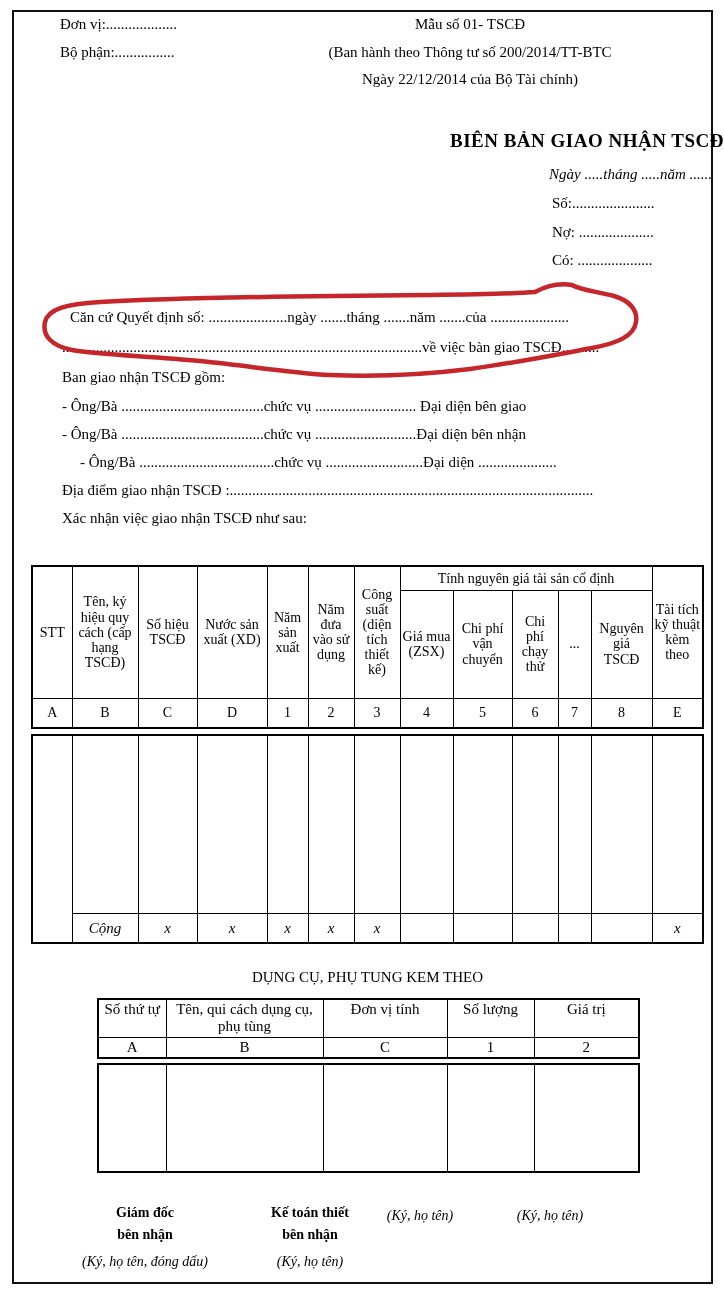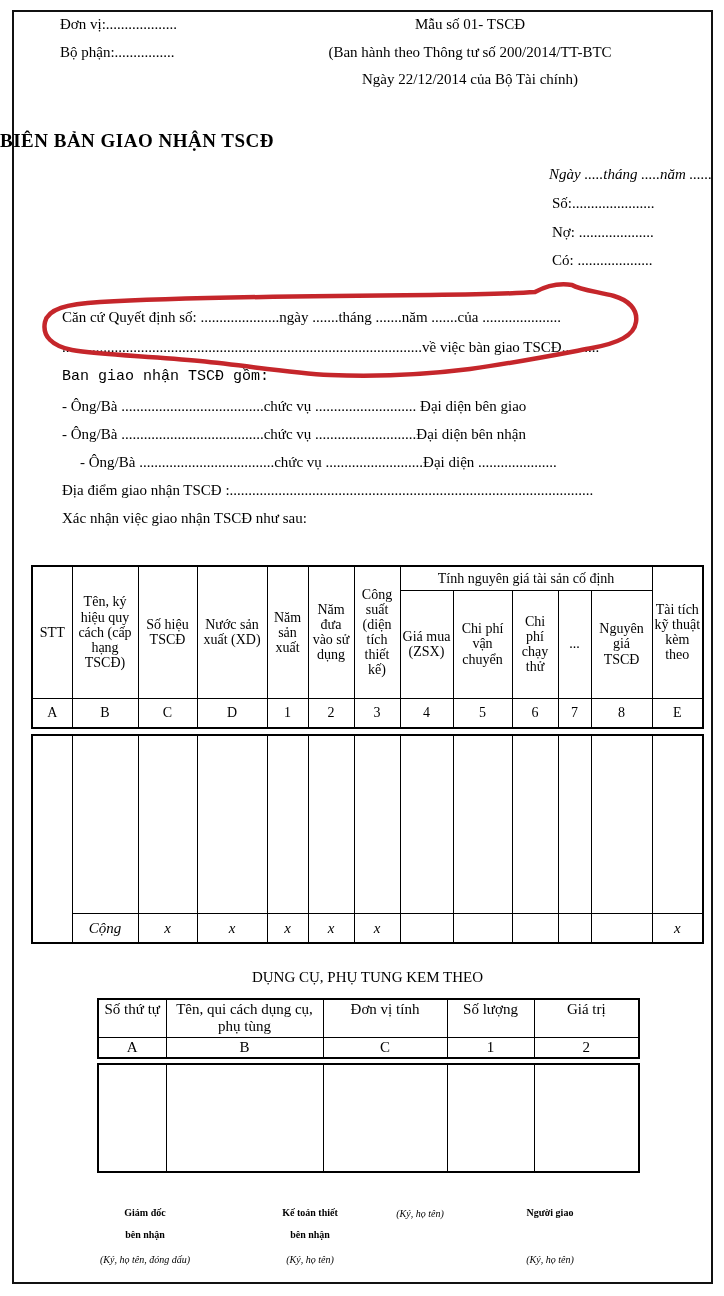--- a/index.html
+++ b/index.html
@@ -6,39 +6,39 @@
   body {
     width:724px; height:1296px; position:relative; background:#ffffff;
     font-family:"Liberation Serif","DejaVu Serif",serif; color:#000;
     overflow:hidden;
   }
   .abs { position:absolute; white-space:nowrap; font-size:15px; line-height:1.2; }
   .page-border {
     position:absolute; left:12px; top:10px; width:701px; height:1274px;
     border:2px solid #111; box-sizing:border-box;
   }
-  .doc-title { left:0; top:130px; width:724px; text-align:left;
+  .doc-title { left:0; top:130px; width:724px; text-align:right;
     font-weight:bold; font-size:19px; letter-spacing:0.5px; }
   .form-block { left:220px; width:500px; text-align:center; }
   .italic { font-style:italic; }
   .right { text-align:right; }
 
   
   .tblwrap { position:absolute; }
   table { border-collapse:collapse; table-layout:fixed; border:2px solid #000; }
   td, th { border:1px solid #000; text-align:center; vertical-align:middle;
     font-weight:normal; padding:1px 2px; overflow:hidden; }
   .asset-table { width:671px; font-size:14px; line-height:1.08; }
   .asset-body { margin-top:5px;border-radius:14px; }
   .acc-table { width:541px; font-size:15px; line-height:1.15; }
   .acc-body { margin-top:4px; }
   .xcell { font-style:italic; font-size:15px; }
 
   
-  .sig { position:absolute; text-align:center; font-size:10px; }
+  .sig { position:absolute; text-align:center; font-size:14px; }
   .sig-titles { height:46px; }
   .sig .t1 { font-weight:bold; line-height:22px; }
   .sig .note { font-style:italic; margin-top:6px; }
 
   .annotation-layer { position:absolute; left:0; top:0; width:724px; height:1296px;
     pointer-events:none; }
 </style>
 </head>
 <body>
 
@@ -50,23 +50,23 @@
 <div class="abs form-block" style="top:43px;">(Ban hành theo Thông tư số 200/2014/TT-BTC</div>
 <div class="abs form-block" style="top:70px;">Ngày 22/12/2014 của Bộ Tài chính)</div>
 
 <div class="abs doc-title">BIÊN BẢN GIAO NHẬN TSCĐ</div>
 
 <div class="abs italic right" style="left:402px; top:165px; width:310px;">Ngày .....tháng .....năm ......</div>
 <div class="abs" style="left:552px; top:194px;">Số:......................</div>
 <div class="abs" style="left:552px; top:223px;">Nợ: ....................</div>
 <div class="abs" style="left:552px; top:251px;">Có: ....................</div>
 
-<div class="abs" style="left:62px; top:308px;">Căn cứ  Quyết định số: .....................ngày .......tháng .......năm .......của .....................</div>
+<div class="abs" style="left:70px; top:308px;">Căn cứ  Quyết định số: .....................ngày .......tháng .......năm .......của .....................</div>
 <div class="abs" style="left:62px; top:338px;">................................................................................................về việc bàn giao TSCĐ..........</div>
-<div class="abs" style="left:62px; top:368px;font-family:Liberation Mono, monospace;">Ban giao nhận TSCĐ gồm:</div>
+<div class="abs" style="left:62px; top:368px;">Ban giao nhận TSCĐ gồm:</div>
 <div class="abs" style="left:62px; top:397px;">- Ông/Bà ......................................chức vụ ........................... Đại diện bên giao</div>
 <div class="abs" style="left:62px; top:425px;">- Ông/Bà ......................................chức vụ ...........................Đại diện bên nhận</div>
 <div class="abs" style="left:62px; top:453px;margin-left:18px;">- Ông/Bà ....................................chức vụ ..........................Đại diện .....................</div>
 <div class="abs" style="left:62px; top:481px;">Địa điểm giao nhận TSCĐ :.................................................................................................</div>
 <div class="abs" style="left:62px; top:509px;">Xác nhận việc giao nhận TSCĐ như sau:</div>
 
 <div class="tblwrap" style="left:31px; top:565px; width:671px;">
   <table class="asset-table">
     <colgroup>
       <col style="width:40px">
@@ -229,24 +229,20 @@
   <div class="sig-titles">
     <div class="t1">Kế toán thiết</div>
     <div class="t1">bên nhận</div>
   </div>
   <div class="note">(Ký, họ tên)</div>
 </div>
 <div class="sig" style="left:345px; top:1202px; width:150px;">
   <div class="note">(Ký, họ tên)</div>
 </div>
 <div class="sig" style="left:475px; top:1202px; width:150px;">
-  <div class="sig-titles">
-    <div class="t1">Người giao</div>
-    <div class="t1"></div>
-  </div>
   <div class="note">(Ký, họ tên)</div>
 </div>
 
 <svg class="annotation-layer" viewBox="0 0 724 1296">
   <path fill="none" stroke-width="4.5" stroke-linejoin="round" stroke-linecap="round" d="M 100 302
            C 170 298, 300 296, 430 295
            C 470 294.5, 510 294, 535 292
            C 548 285, 560 283, 572 285
            C 580 290, 600 292, 614 296
            C 628 300, 638 309, 636 322

